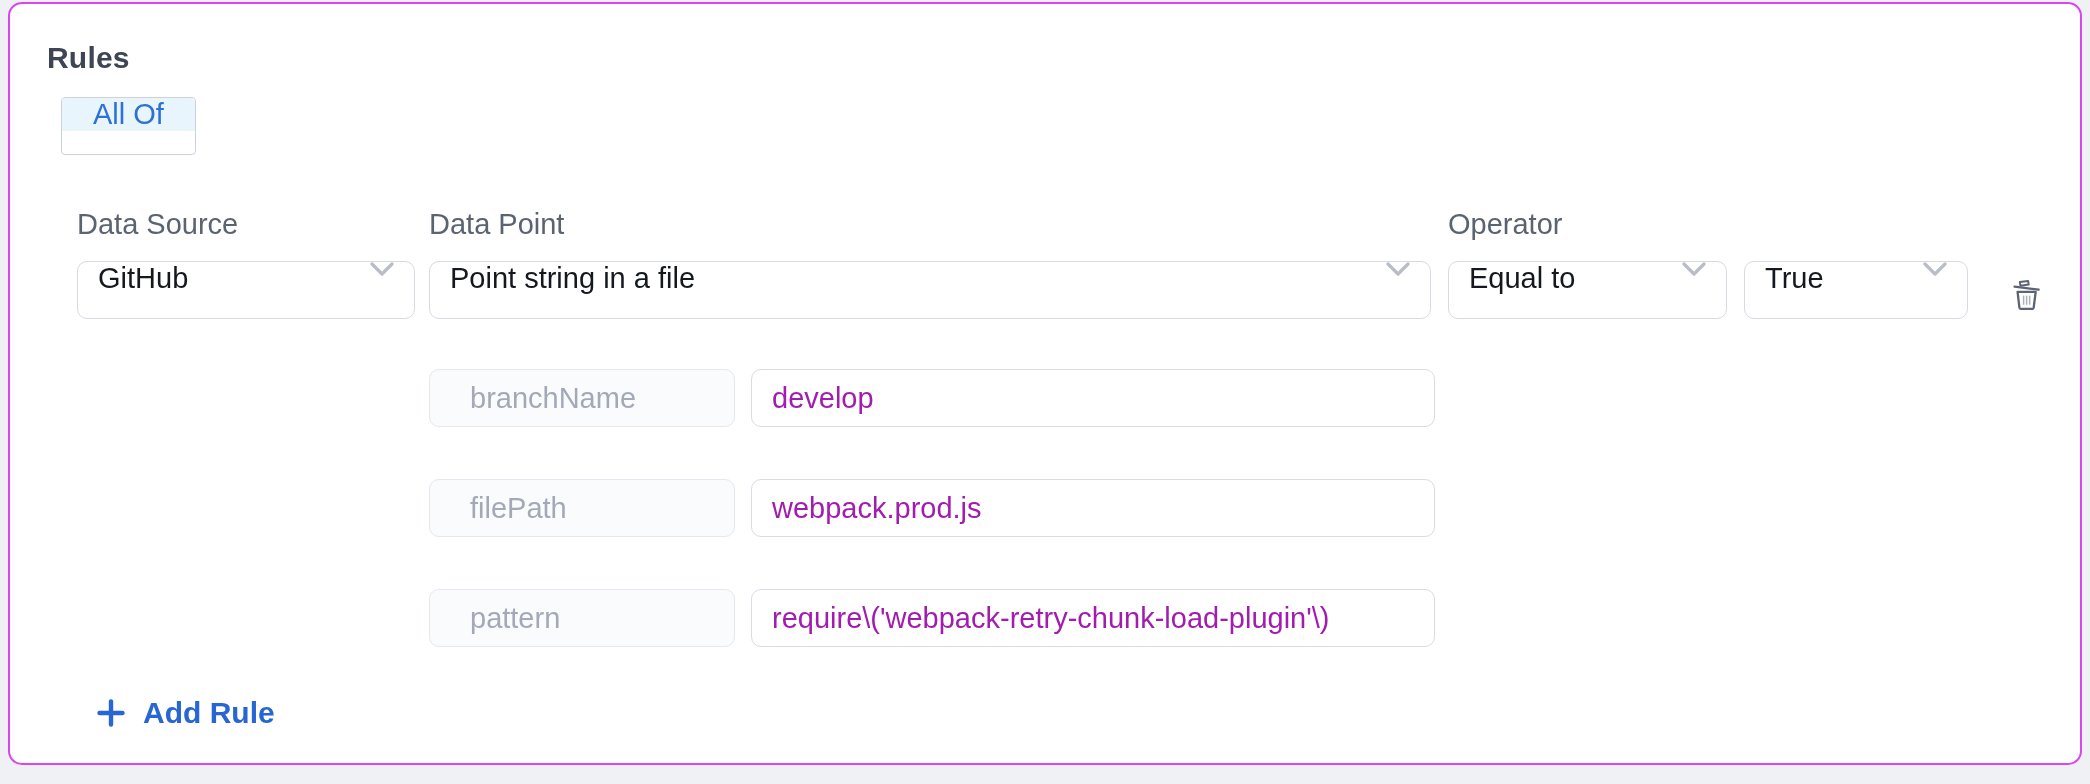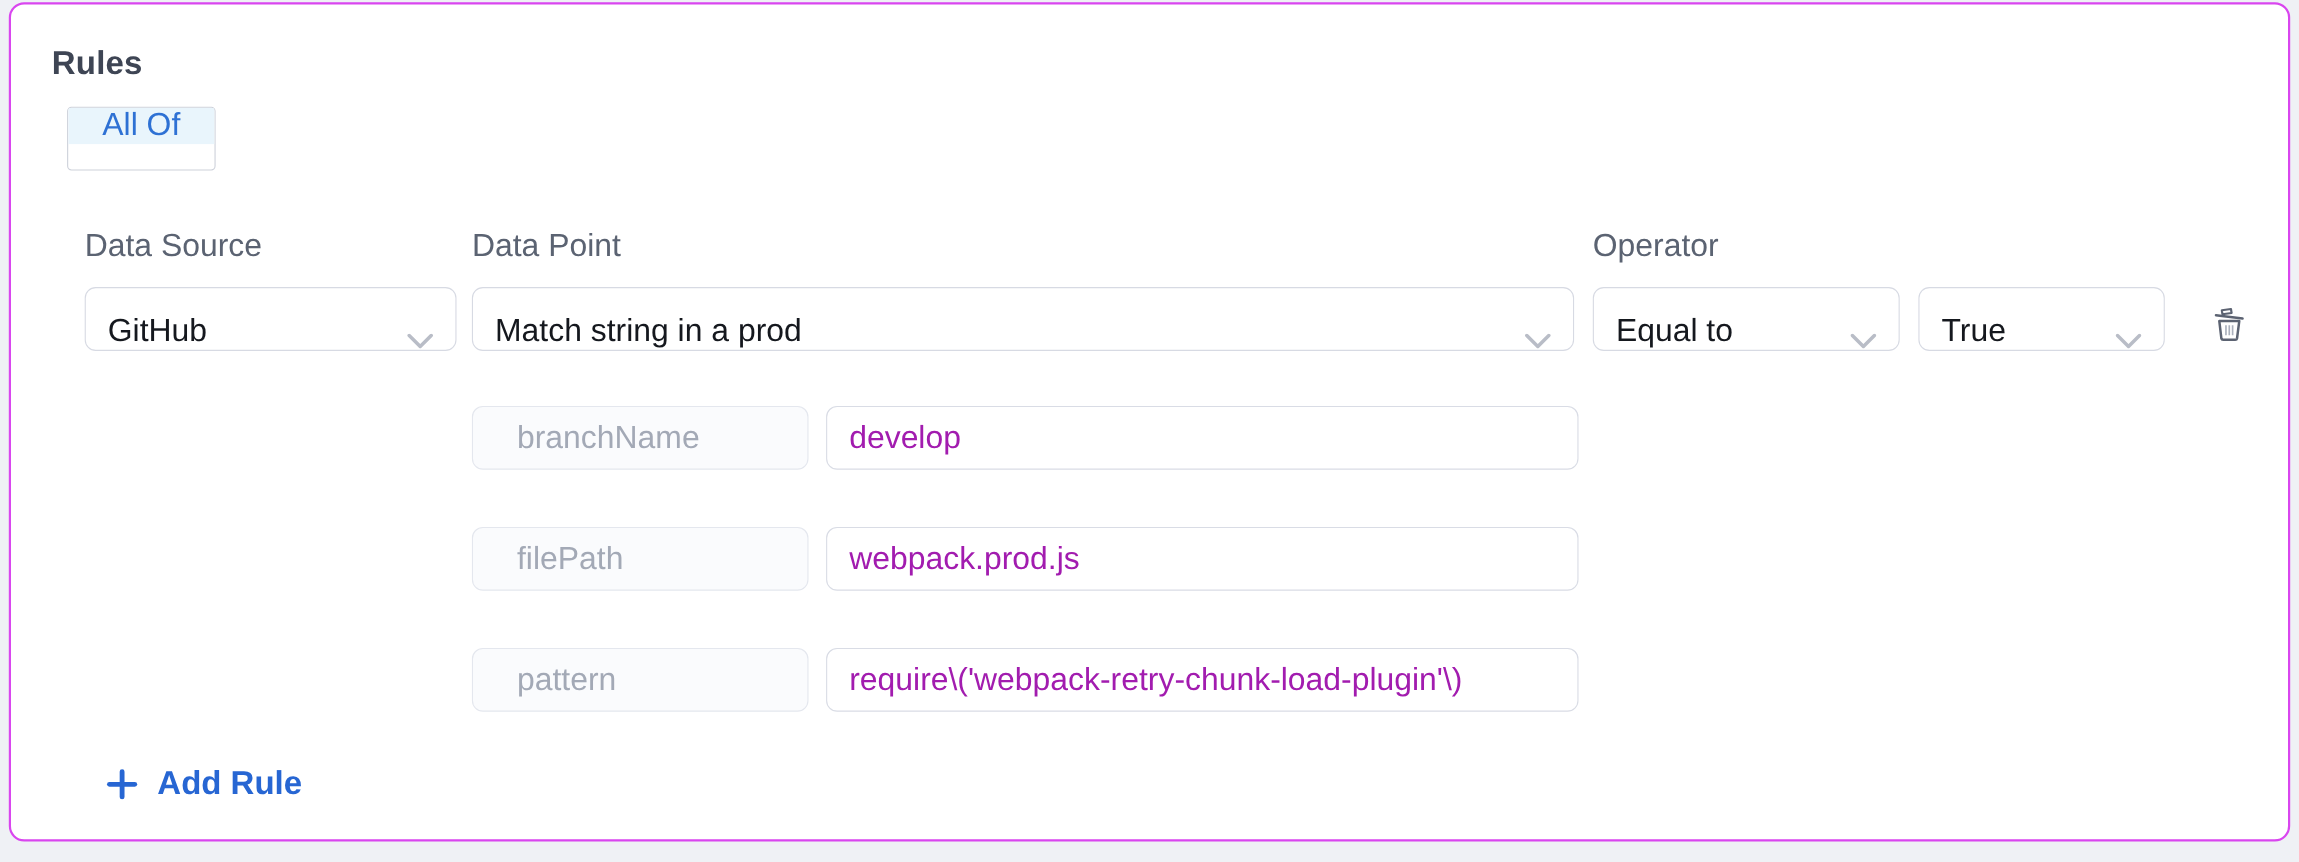--- a/index.html
+++ b/index.html
@@ -62,21 +62,21 @@
     color:#5b6372;
     margin-bottom:24px;
     white-space:nowrap;
   }
   .select {
     height:58px;
     border:1px solid #d7dae3;
     border-radius:10px;
     background:#ffffff;
     display:flex;
-    align-items:flex-end;
+    align-items:flex-start;
     justify-content:space-between;
     padding:0 20px 0 20px;
     font-size:29px;
     color:#15181e;
     cursor:pointer;
     white-space:nowrap;
   }
   .select .chev { flex:0 0 auto; margin-left:14px; }
 
   .w-ds  { width:338px; }
@@ -161,21 +161,21 @@
             <polyline points="2,2 12,12 22,2" fill="none" stroke="#b9bdc7" stroke-width="3.2" stroke-linecap="round" stroke-linejoin="round"></polyline>
           </svg>
       </div>
     </div>
 
     <div class="gap-sm"></div>
 
     <div class="field">
       <div class="field-label">Data Point</div>
       <div class="select w-dp">
-        <span>Match string in a prod</span>
+        <span>Point string in a file</span>
         <svg class="chev" width="24" height="15" viewBox="0 0 24 15">
             <polyline points="2,2 12,12 22,2" fill="none" stroke="#b9bdc7" stroke-width="3.2" stroke-linecap="round" stroke-linejoin="round"></polyline>
           </svg>
       </div>
     </div>
 
     <div class="gap-md"></div>
 
     <div class="field">
       <div class="field-label">Operator</div>

